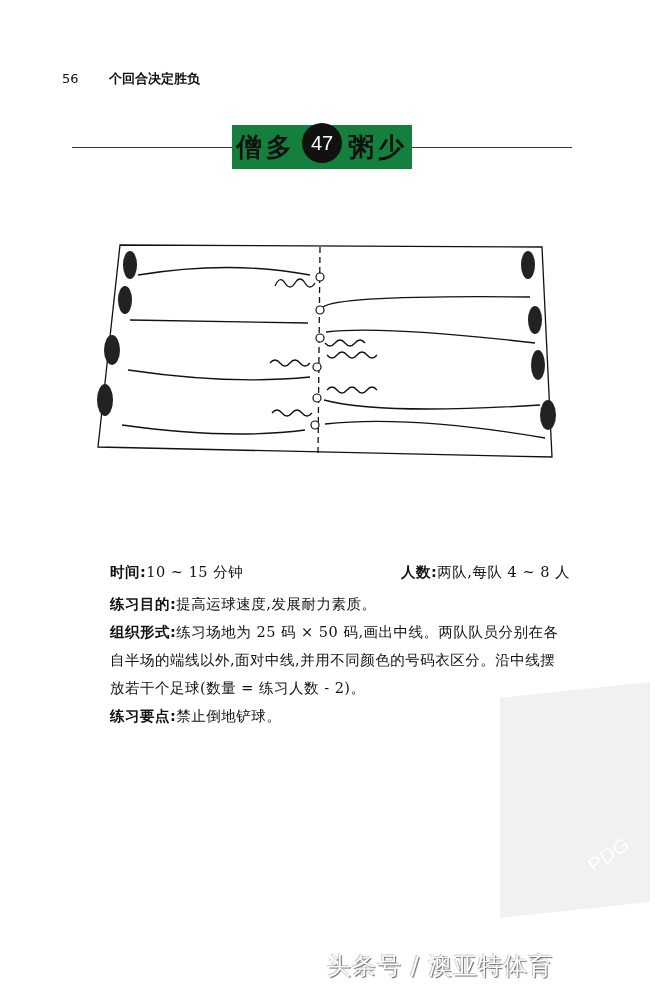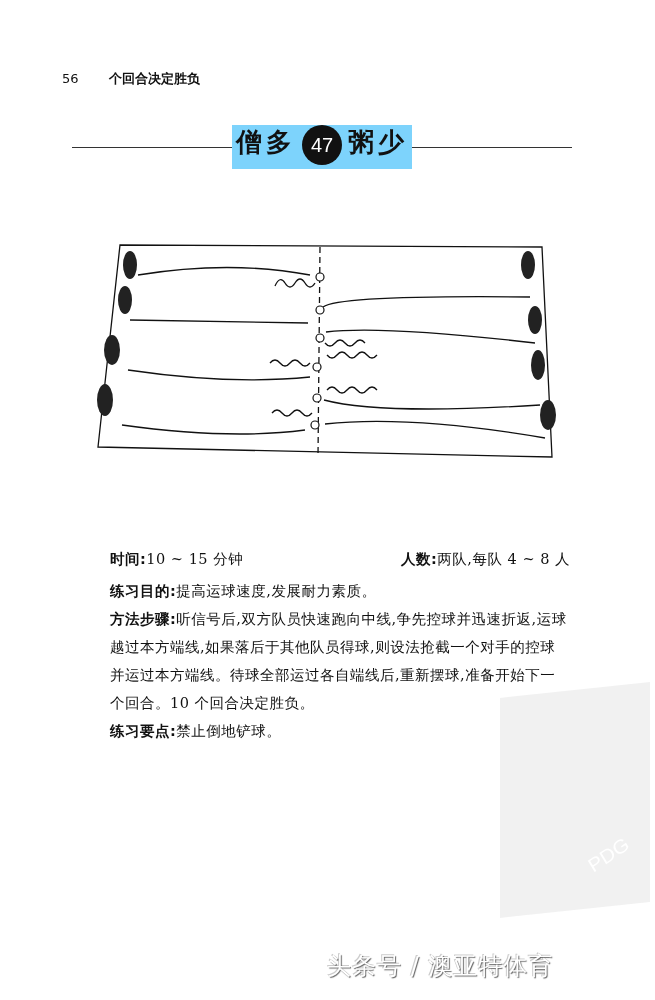--- a/index.html
+++ b/index.html
@@ -3,26 +3,26 @@
 <meta charset="utf-8">
 <style>
   html, body { margin:0; padding:0; background:#ffffff; }
   body { width:655px; height:1000px; position:relative; overflow:hidden;
          font-family:"DejaVu Serif", serif; color:#111; }
   .header { position:absolute; left:62px; top:70px; font-family:"DejaVu Sans", sans-serif;
             font-size:13px; font-weight:bold; color:#111; }
   .header .pg { margin-right:26px; font-weight:normal; }
   .title-row { position:absolute; left:72px; top:120px; width:500px; height:50px; }
   .title-row .rule { position:absolute; left:0; right:0; top:27px; border-top:1px solid #333; }
-  .title-row .ttl { position:absolute; left:160px; top:5px; height:44px; display:flex; background:#7dd3fc; padding:0 4px; }
+  .title-row .ttl { position:absolute; left:160px; top:5px; height:44px; display:flex; align-items:center; background:#15803d; padding:0 4px; }
   .title-row .ttl .w { font-family:"DejaVu Sans", sans-serif; font-weight:bold; font-size:26px; letter-spacing:4px; color:#111; }
   .title-row .num { width:40px; height:40px; border-radius:50%; background:#111; color:#fff;
                     font-family:"Liberation Sans", sans-serif; font-size:20px; display:flex; align-items:center; justify-content:center; margin:0 6px 8px 6px; }
   .diagram { position:absolute; left:80px; top:235px; width:500px; height:245px; }
-  .text { position:absolute; left:110px; top:545px; width:460px; font-size:14.5px; line-height:28px; letter-spacing:0.5px; }
+  .text { position:absolute; left:110px; top:558px; width:460px; font-size:14.5px; line-height:28px; letter-spacing:0.5px; }
   .row2 { display:flex; justify-content:space-between; margin-bottom:4px; }
   .lab { font-family:"DejaVu Sans", sans-serif; font-weight:bold; }
   .para { text-indent:0; }
   .watermark { position:absolute; left:500px; top:690px; width:150px; height:220px; background:#eeeeee;
                transform:skewY(-6deg); opacity:0.8; }
   .watermark span { position:absolute; right:20px; bottom:40px; color:#fff; font-family:"Liberation Sans", sans-serif; font-size:20px; transform:rotate(-30deg); }
   .footer { position:absolute; left:327px; top:950px; font-family:"DejaVu Sans", sans-serif; font-size:24px;
             color:#fff; text-shadow:1px 1px 1px #666, -1px -1px 0 #ccc; letter-spacing:1px; }
 </style>
 </head>
@@ -83,21 +83,21 @@
       <ellipse cx="468" cy="180" rx="8" ry="15"></ellipse>
   </g>
 </svg>
 
 <div class="text">
   <div class="row2">
     <span><span class="lab">时间:</span><span>10 ~ 15 分钟</span></span>
     <span><span class="lab">人数:</span><span>两队,每队 4 ~ 8 人</span></span>
   </div>
   <div class="para"><span class="lab">练习目的:</span><span>提高运球速度,发展耐力素质。</span></div>
-  <div class="para"><span class="lab">方法步骤:</span><span>听信号后,双方队员快速跑向中线,争先控球并迅速折返,运球越过本方端线,如果落后于其他队员得球,则设法抢截一个对手的控球并运过本方端线。待球全部运过各自端线后,重新摆球,准备开始下一个回合。10 个回合决定胜负。</span></div>
+  <div class="para"><span class="lab">组织形式:</span><span>练习场地为 25 码 × 50 码,画出中线。两队队员分别在各自半场的端线以外,面对中线,并用不同颜色的号码衣区分。沿中线摆放若干个足球(数量 = 练习人数 - 2)。</span></div>
   <div class="para"><span class="lab">练习要点:</span><span>禁止倒地铲球。</span></div>
 </div>
 
 <div class="watermark">
   <span>PDG</span>
 </div>
 
 <div class="footer">头条号 / 澳亚特体育</div>
 
 </body></html>

